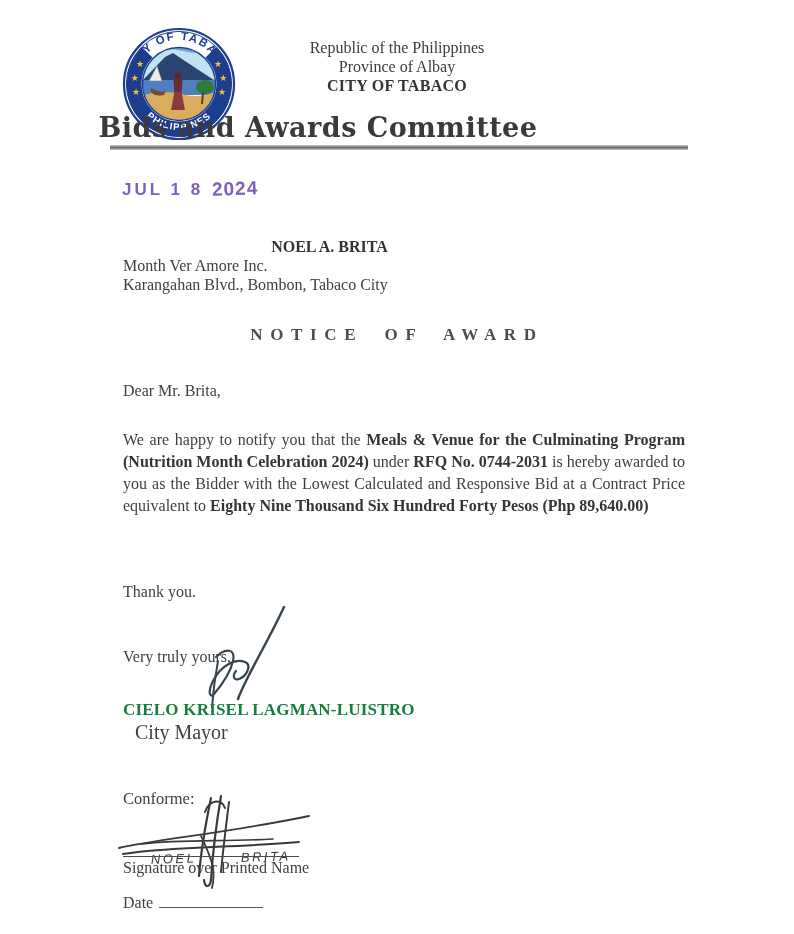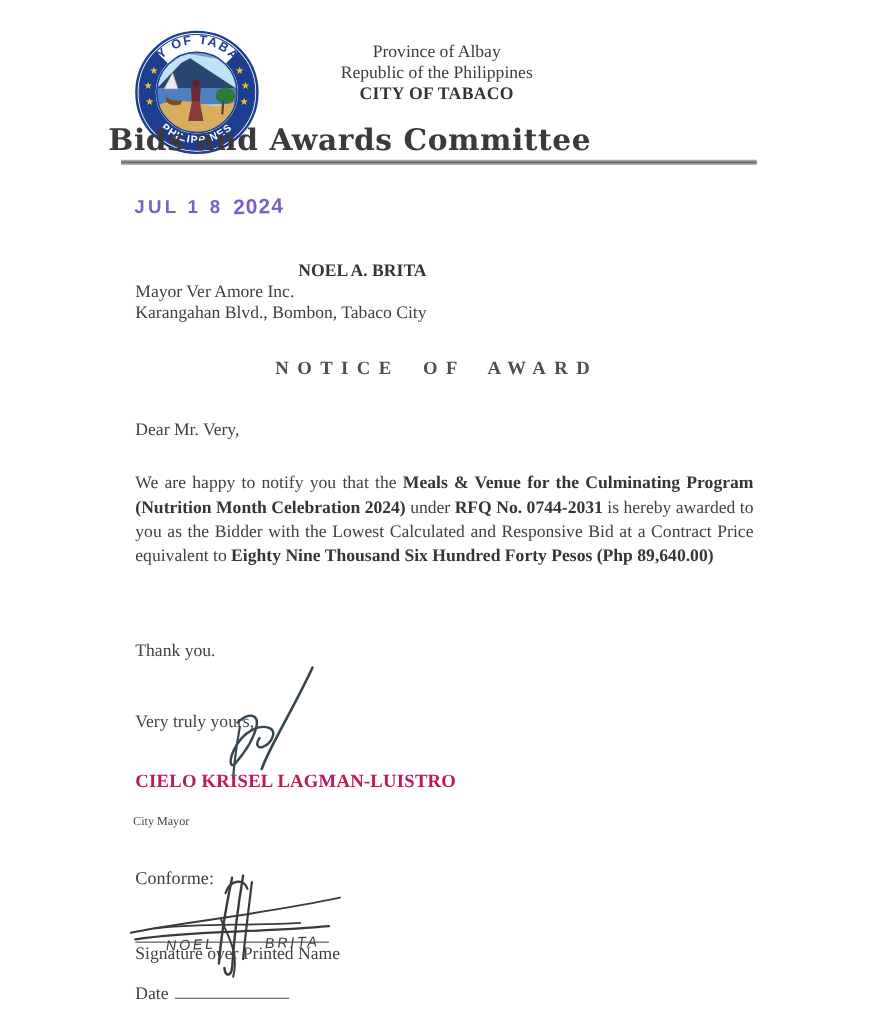--- a/index.html
+++ b/index.html
@@ -36,22 +36,22 @@
 
   
   .para{left:123px;width:562px;font-size:16px;line-height:22px;text-align:justify;color:#3f3f3f;}
   .para b{color:#353535;}
   #salutation{top:380px;}
   #para1{top:429px;}
   #para2{top:519px;}
   #thanks{top:581px;}
   #closing{top:648px;left:123px;font-size:16px;}
 
-  #mayor-name{left:123px;top:700px;font-weight:bold;font-size:17px;color:#be185d;letter-spacing:.2px;}
-  #mayor-title{left:121px;top:721px;font-size:11px;margin-top:20px;}
+  #mayor-name{left:123px;top:700px;font-weight:bold;font-size:17px;color:#15803d;letter-spacing:.2px;}
+  #mayor-title{left:135px;top:721px;font-size:20px;}
 
   #conforme-label{left:123px;top:789px;font-size:16.5px;}
   #sig-line{left:123px;top:856px;width:176px;border-top:1.6px solid #4a4a4a;height:0;}
   #sig-caption{left:123px;top:859px;font-size:16px;}
 
   #date-row{left:123px;top:893px;font-size:16px;}
   #date-line{display:inline-block;width:104px;border-bottom:1.4px solid #555;height:14px;margin-left:6px;}
 
   svg text{font-family:"Liberation Sans", sans-serif;}
   .sigpath{fill:none;stroke:#36454f;stroke-linecap:round;stroke-linejoin:round;}
@@ -98,40 +98,40 @@
       <text x="19" y="41">★</text>
         <text x="13.8" y="55">★</text>
         <text x="15" y="69">★</text>
       <text x="97" y="41">★</text>
         <text x="102.2" y="55">★</text>
         <text x="101" y="69">★</text>
     </g>
   </svg>
 
   <div id="hdr-text" class="abs">
+    <div>Republic of the Philippines</div>
     <div>Province of Albay</div>
-    <div>Republic of the Philippines</div>
     <div class="bold">CITY OF TABACO</div>
   </div>
   <div id="committee" class="abs">Bids and Awards Committee</div>
   <div id="rule" class="abs"></div>
 
   <div id="stamp" class="abs">
     <span>JUL 1 8</span><span class="yr">2024</span>
   </div>
 
   <div id="recipient" class="abs">
     <div class="name">NOEL A. BRITA</div>
-    <div>Mayor Ver Amore Inc.</div>
+    <div>Month Ver Amore Inc.</div>
     <div>Karangahan Blvd., Bombon, Tabaco City</div>
   </div>
 
   <div id="title" class="abs">NOTICE OF AWARD</div>
 
-  <div id="salutation" class="abs para">Dear Mr. Very,</div>
+  <div id="salutation" class="abs para">Dear Mr. Brita,</div>
   <div id="para1" class="abs para">We are happy to notify you that the <b>Meals &amp; Venue for the Culminating Program (Nutrition Month Celebration 2024)</b> under <b>RFQ No. 0744-2031</b> is hereby awarded to you as the Bidder with the Lowest Calculated and Responsive Bid at a Contract Price equivalent to <b>Eighty Nine Thousand Six Hundred Forty Pesos (Php 89,640.00)</b></div>
   <div id="thanks" class="abs para">Thank you.</div>
   <div id="closing" class="abs">Very truly yours,</div>
 
   <svg class="abs" style="left:188px;top:601px" width="115" height="112" viewBox="0 0 115 112">
     <path class="sigpath" stroke-width="2.4" d="M 96,6 C 84,32 70,56 60,76 C 56,84 52,92 50,98"></path>
     <path class="sigpath" stroke-width="2.2" d="M 28,56 C 38,46 48,48 45,60 C 42,73 32,86 26,93 C 21,98 20,90 25,80 C 33,64 48,57 57,61 C 64,64 59,75 51,78 C 46,80 44,75 48,70"></path>
     <path class="sigpath" stroke-width="2" d="M 30,60 C 27,76 25,92 24,106"></path>
   </svg>
 

